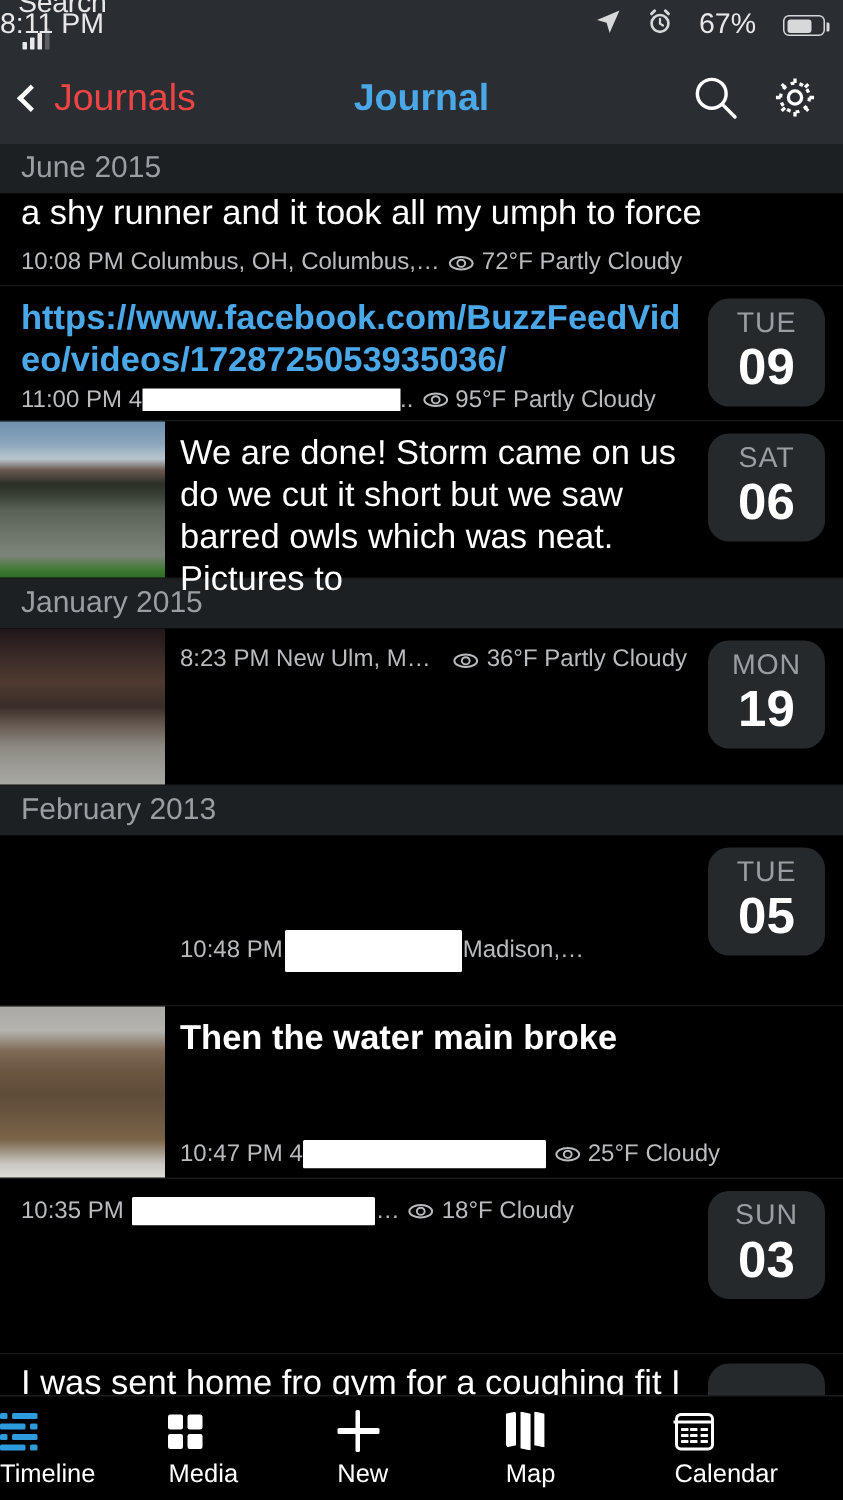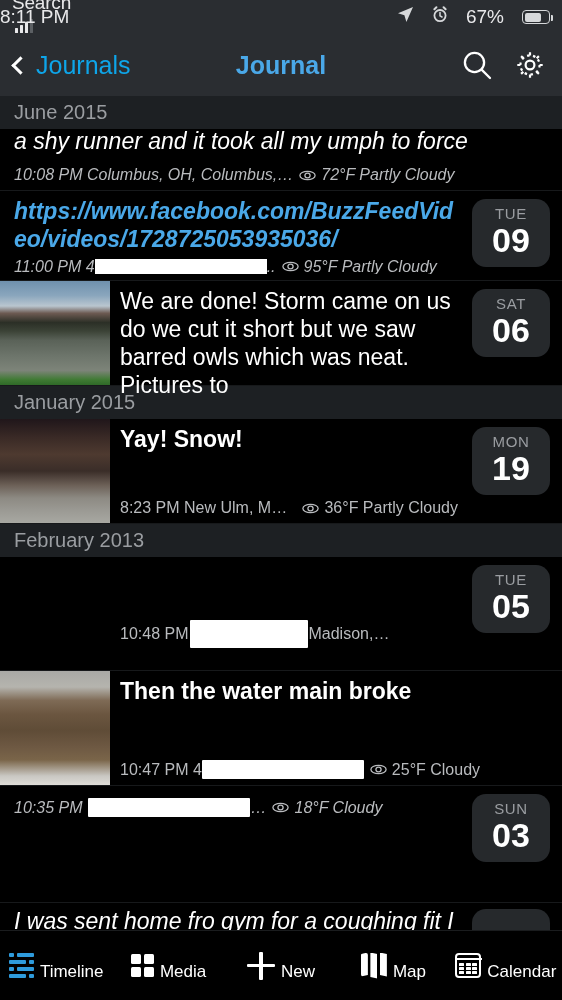--- a/index.html
+++ b/index.html
@@ -32,66 +32,66 @@
   .sb-right{ margin-left:auto; display:flex; align-items:center; gap:18px; z-index:2;}
   .sb-batt{ width:28px;height:14px;border:1.6px solid #d6d8da;border-radius:4px;position:relative;display:inline-block;}
   .sb-batt::after{content:"";position:absolute;right:-4px;top:4px;width:2px;height:6px;background:#d6d8da;border-radius:0 1px 1px 0;}
   .sb-batt i{ position:absolute;left:1.5px;top:1.5px;bottom:1.5px;width:64%;background:#d6d8da;border-radius:2px;display:block;}
 
   
   .navbar{
     height:62px; flex:0 0 62px; background:#2a2d31;
     display:flex; align-items:center; padding:0 14px; position:relative;
   }
-  .nav-back{ display:flex; align-items:center; gap:7px; color:#0ea5e9; cursor:pointer; }
+  .nav-back{ display:flex; align-items:center; gap:7px; color:#ef4444; cursor:pointer; }
   .chev{ width:13px;height:13px;border-left:3.2px solid #fff;border-bottom:3.2px solid #fff;transform:rotate(45deg);margin-right:2px;}
   .nav-back-label{ font-size:25px; }
   .nav-title{ position:absolute;left:0;right:0;text-align:center;color:#4aa8e8;font-size:25px;font-weight:700;pointer-events:none;}
   .nav-right{ margin-left:auto; display:flex; align-items:center; gap:18px; z-index:2;}
   .nav-ico{ cursor:pointer; display:flex; }
 
   
   .list{ flex:1 1 auto; overflow:hidden; background:#000; position:relative; }
   .month-hdr{
     background:#1d2023; color:#9a9da1; font-size:20px;
     padding:5px 14px 6px; line-height:1.1;
   }
   .entry{
     position:relative; display:flex; background:#000;
     border-bottom:1px solid #17191b; min-height:48px;
   }
   .thumb{ flex:0 0 110px; width:110px; align-self:stretch; background-size:cover; background-position:center; }
   .body{ flex:1 1 auto; min-width:0; padding:6px 0 6px 0; display:flex; flex-direction:column; justify-content:space-between; }
-  .body.pad{ padding-left:14px; padding-right:8px;font-style:italic; }
+  .body.pad{ padding-left:14px; padding-right:8px; }
   .body.padimg{ padding-left:10px; padding-right:8px; }
   .e-title{ color:#fff; font-size:23px; line-height:1.22; font-weight:400; }
   .e-title.bold{ font-weight:700; }
   .e-link{ color:#4aa8e8; font-size:23px; line-height:1.22; font-weight:700; word-break:break-all; }
   .e-meta{ color:#b9bbbe; font-size:16px; margin-top:6px; display:flex; align-items:center; gap:0; white-space:nowrap; overflow:hidden; }
   .meta-time{ flex:0 0 auto; }
   .meta-loc{ overflow:hidden; text-overflow:ellipsis; }
   .redact{ display:inline-block; background:#fff; height:19px; vertical-align:-3px; border-radius:1px; }
   .w-ico{ margin:0 5px 0 6px; flex:0 0 auto; display:inline-flex; align-items:center; }
   .e-weather{ flex:0 0 auto;text-align:center; }
   .datebadge{
     flex:0 0 auto; align-self:flex-start; margin:8px 12px 8px 6px;
     width:78px; background:#26292c; border-radius:14px;
     display:flex; flex-direction:column; align-items:center; justify-content:center;
     padding:6px 0 8px;
   }
-  .db-dow{ color:#9a9da1; font-size:15px; letter-spacing:.6px; font-weight:400; line-height:1.2; }
+  .db-dow{ color:#9a9da1; font-size:19px; letter-spacing:.6px; font-weight:400; line-height:1.2; }
   .db-day{ color:#fff; font-size:34px; font-weight:700; line-height:1.05; }
   .clip-top{ overflow:hidden; }
 
   
   .tabbar{
     flex:0 0 70px; height:70px; background:#000; display:flex; align-items:center;
     border-top:1px solid #1a1c1e;
   }
-  .tab{ flex:1 1 0; display:flex; align-items:flex-end; justify-content:center; gap:6px; cursor:pointer; }
+  .tab{ flex:1 1 0; display:flex; flex-direction:column; align-items:flex-start; justify-content:center; gap:6px; cursor:pointer; }
   .tab-lbl{ color:#fff; font-size:17px; line-height:1; }
   .tab.active .tab-lbl{ color:#fff; }
   .ti{ height:28px; display:flex; align-items:center; justify-content:center; }
   
   .ic-timeline{ display:flex; flex-direction:column; gap:3px; }
   .ic-timeline .row{ display:flex; gap:3px; align-items:center; }
   .ic-timeline .lng{ width:17px;height:4px;background:#2e9bdc;border-radius:1px;}
   .ic-timeline .sht{ width:5px;height:4px;background:#2e9bdc;border-radius:1px;}
   
   .ic-media{ display:grid; grid-template-columns:repeat(2,10px); grid-template-rows:repeat(2,10px); gap:3px;}
@@ -250,21 +250,20 @@
         <span class="db-dow">SAT</span>
         <span class="db-day">06</span>
       </div>
     </div>
 
     <div class="month-hdr">January 2015</div>
 
     <div class="entry" style="height:105px;">
       <div class="thumb" style="background:linear-gradient(180deg,#20161a 0%,#3a2a26 18%,#4e3a30 34%,#3a2d28 50%,#6d6158 64%,#8d8a83 76%,#9b9a94 88%,#a8a8a2 100%);"></div>
       <div class="body padimg">
-        <div class="e-title bold">Yay! Snow!</div>
         <div class="e-meta">
           <span class="meta-time">8:23 PM</span>
           <span>&nbsp;</span>
           <span class="meta-loc">New Ulm, MN, New Ulm, M…</span>
           <span class="w-ico">
             <svg width="17" height="13" viewBox="0 0 17 13">
                 <ellipse cx="8.5" cy="6.5" rx="7.6" ry="4.2" fill="none" stroke="#b9bbbe" stroke-width="1.3"></ellipse>
                 <ellipse cx="8.5" cy="6.5" rx="2.6" ry="2.4" fill="none" stroke="#b9bbbe" stroke-width="1.3"></ellipse>
               </svg>
           </span>

